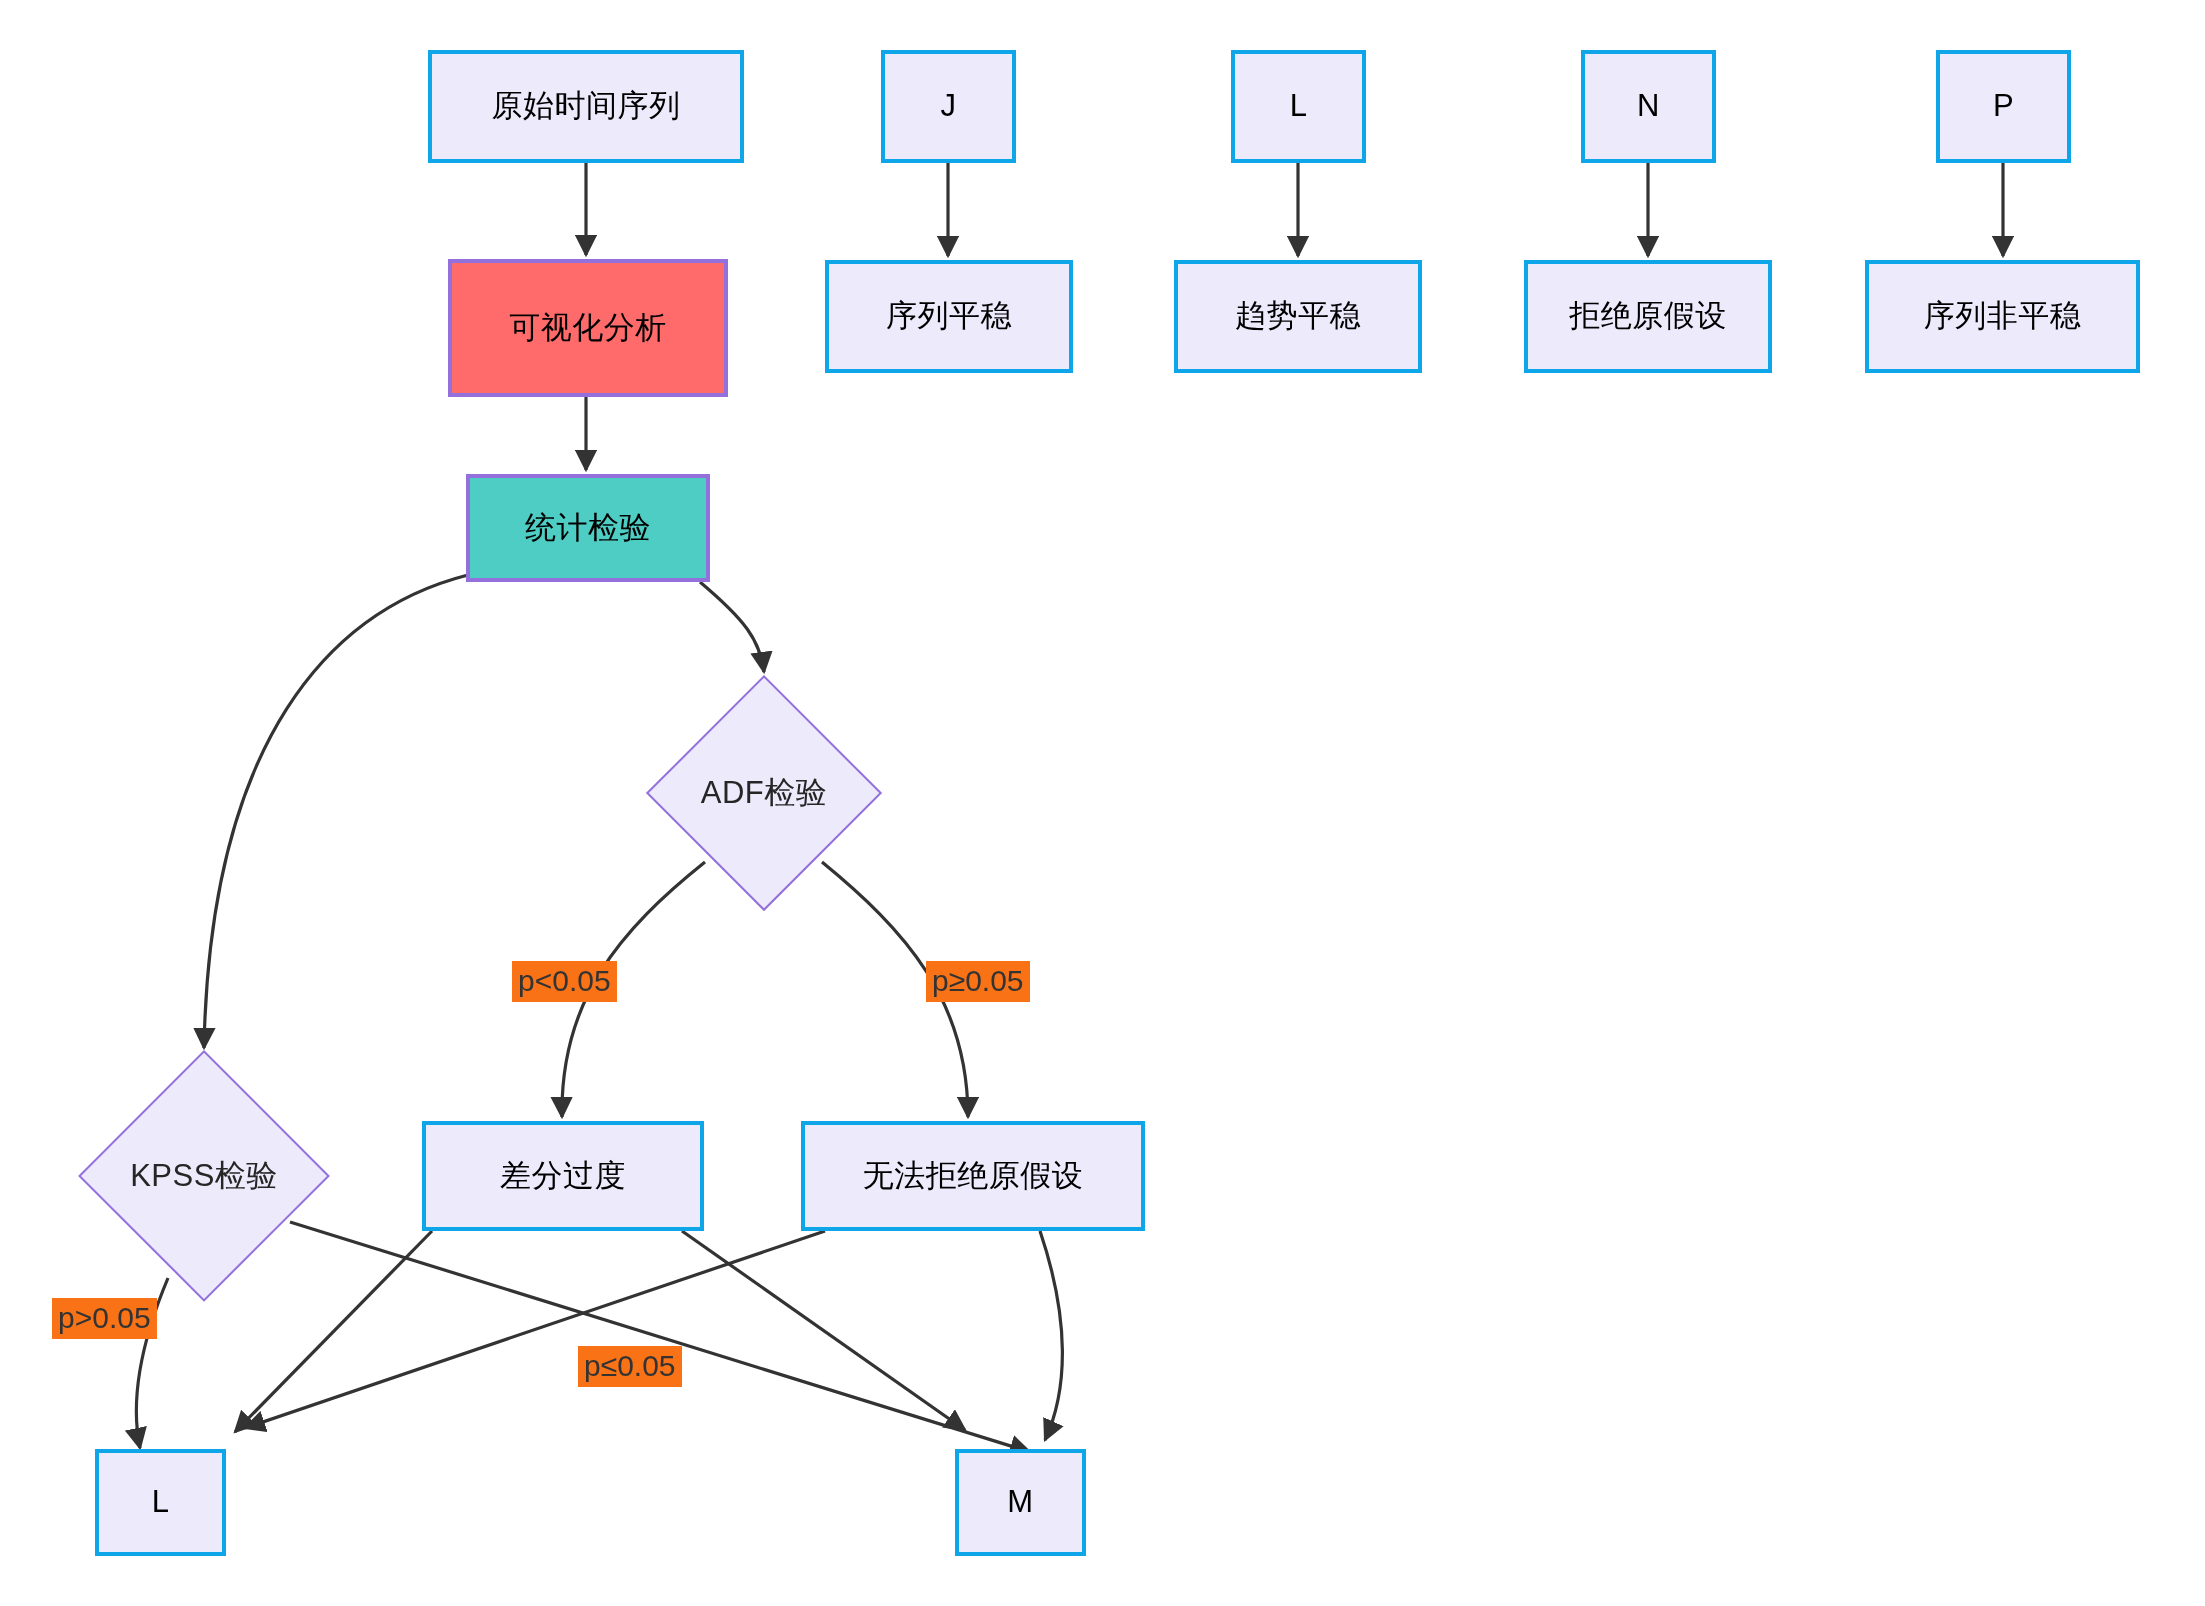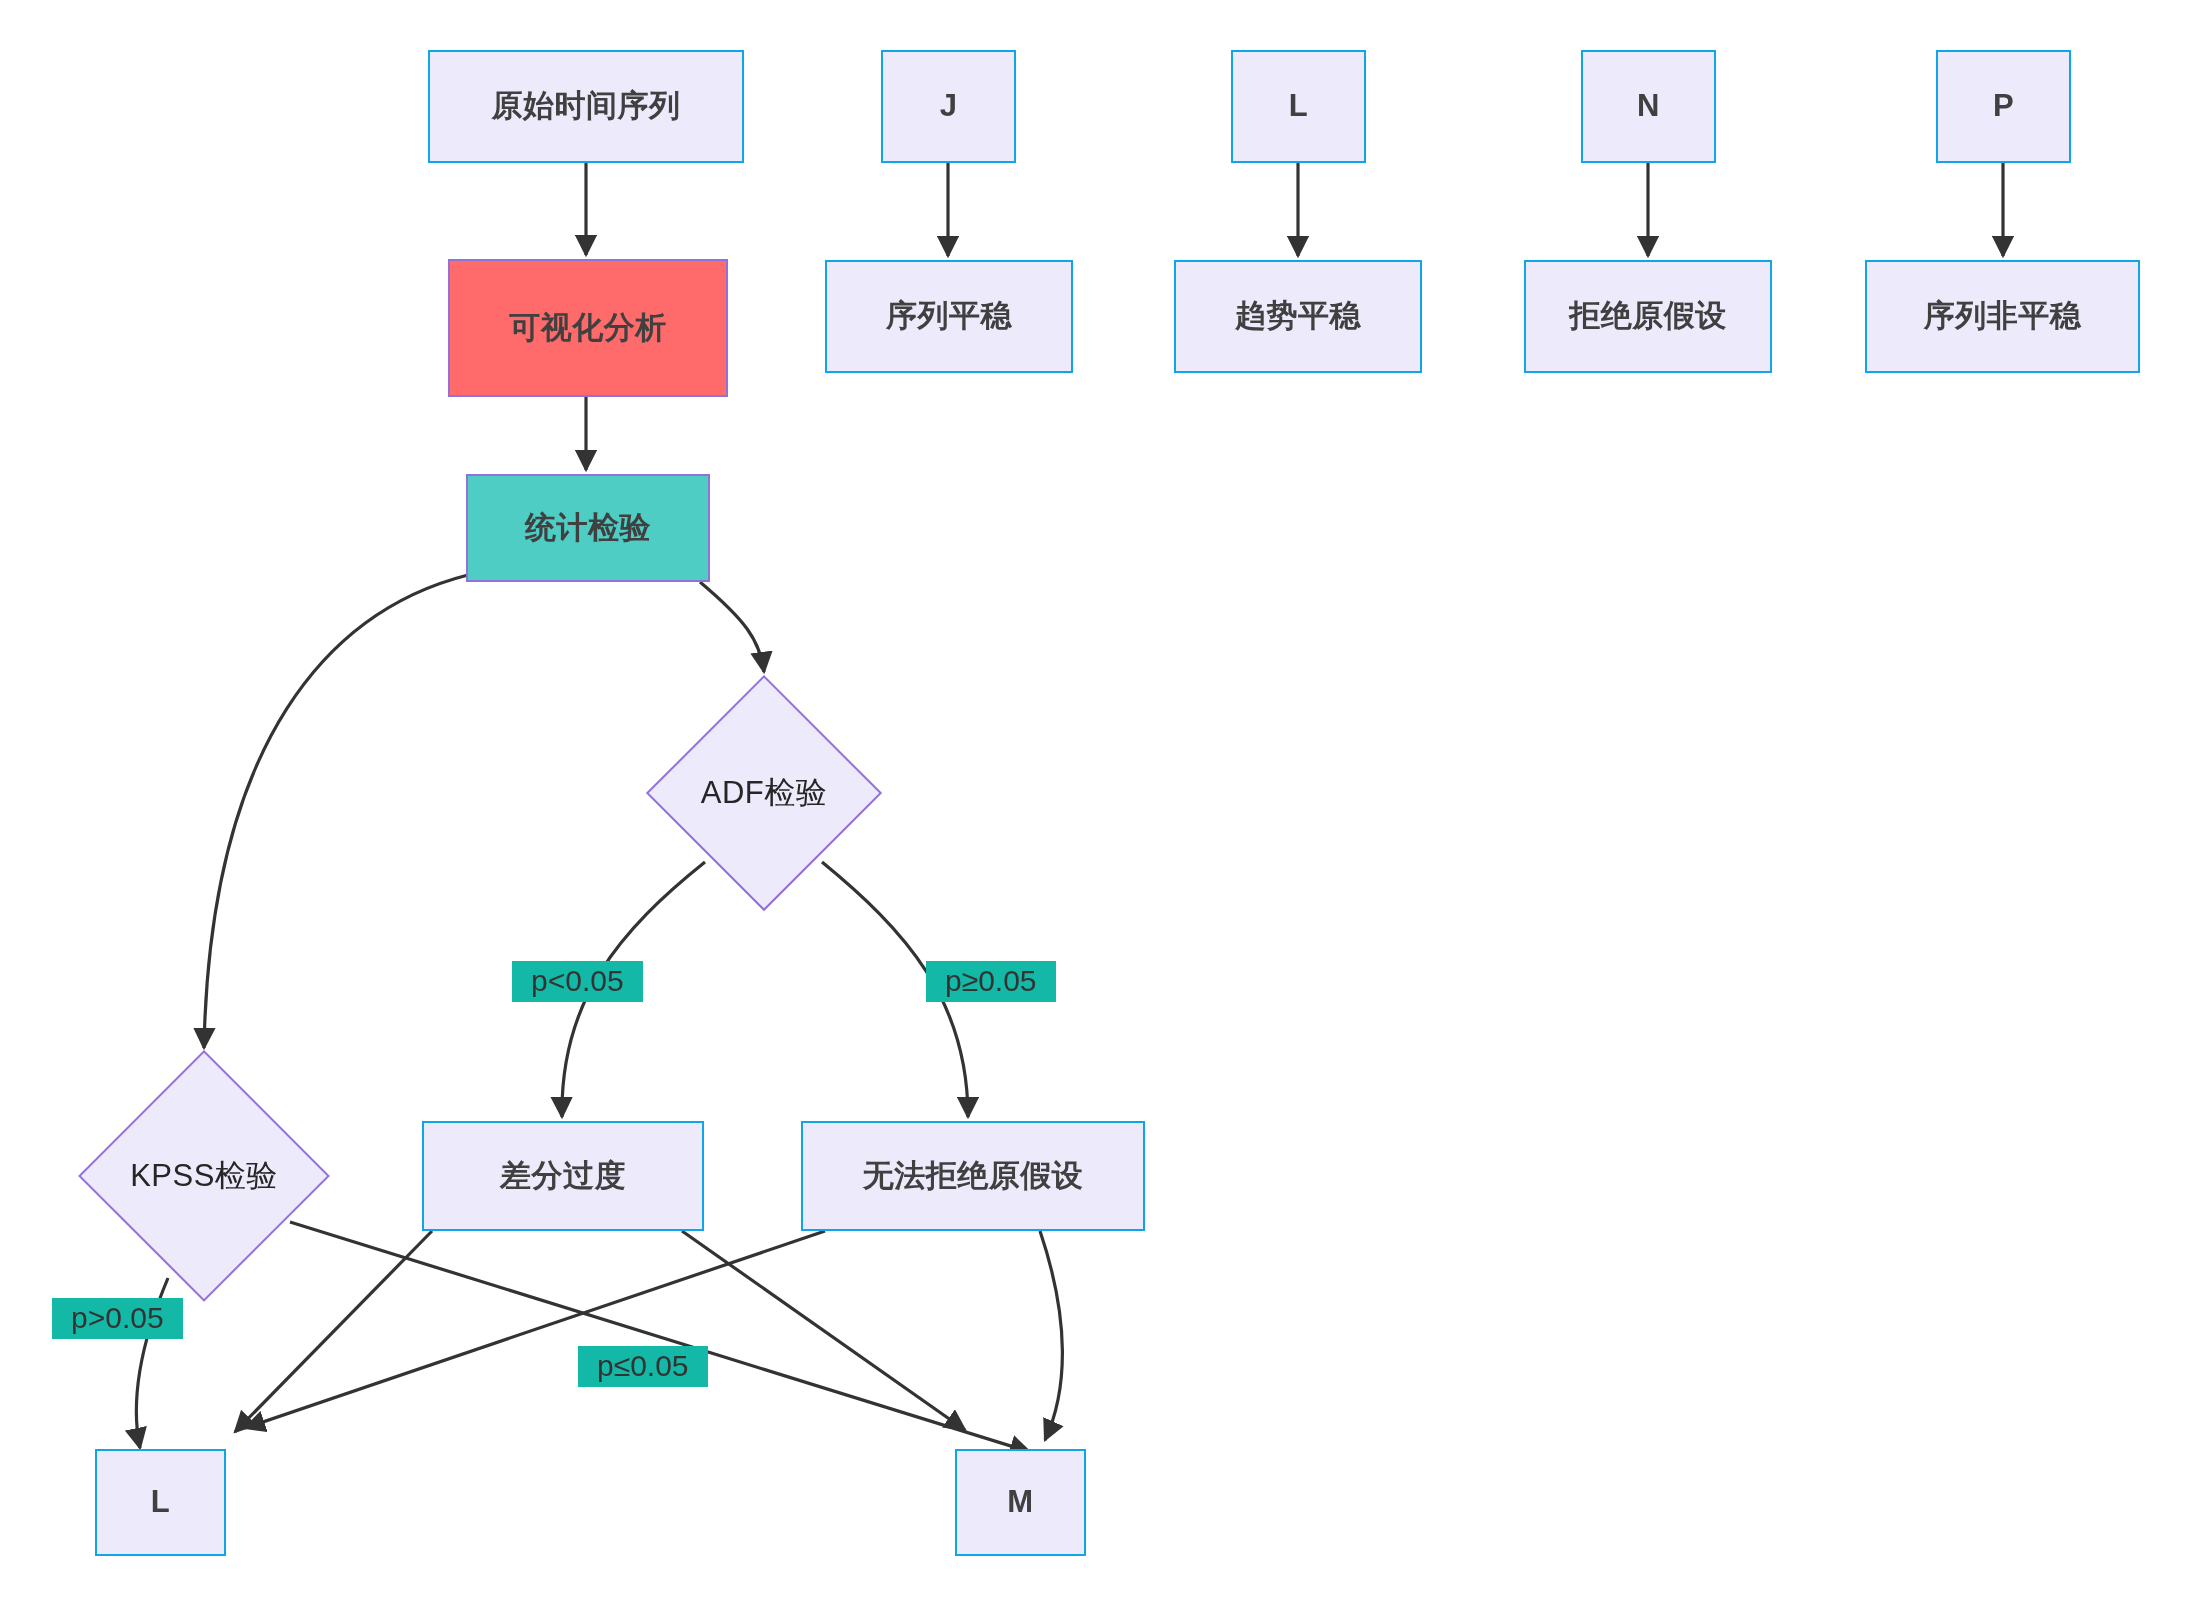--- a/index.html
+++ b/index.html
@@ -27,29 +27,28 @@
     width: 2205px;
     height: 1606px;
     overflow: visible;
   }
   .node {
     position: absolute;
     box-sizing: border-box;
     display: flex;
     align-items: center;
     justify-content: center;
-    border: 2px solid #0ea5e9;
+    border: 4px solid #0ea5e9;
     background: #EDEAFB;
-    color: #404040;
+    color: #000000;
     font-size: 31px;
     line-height: 1.25;
     letter-spacing: 0.5px;
     text-align: center;
     z-index: 3;
-    font-weight: bold;
   }
   .node.red {
     background: #FF6B6B;
     border-color: #9370DB;
   }
   .node.teal {
     background: #4ECDC4;
     border-color: #9370DB;
   }
   .diamond-wrap {
@@ -76,24 +75,24 @@
     display: flex;
     align-items: center;
     justify-content: center;
     font-size: 31px;
     color: #262626;
     letter-spacing: 0.5px;
     white-space: nowrap;
   }
   .edge-label {
     position: absolute;
-    background: #14b8a6;
+    background: #f97316;
     color: #333333;
     font-size: 30px;
-    padding: 3px 19px;
+    padding: 3px 6px;
     white-space: nowrap;
     z-index: 4;
     line-height: 1.15;
   }
   .watermark {
     position: absolute;
     right: 22px;
     bottom: 20px;
     font-size: 40px;
     color: #dedede;

